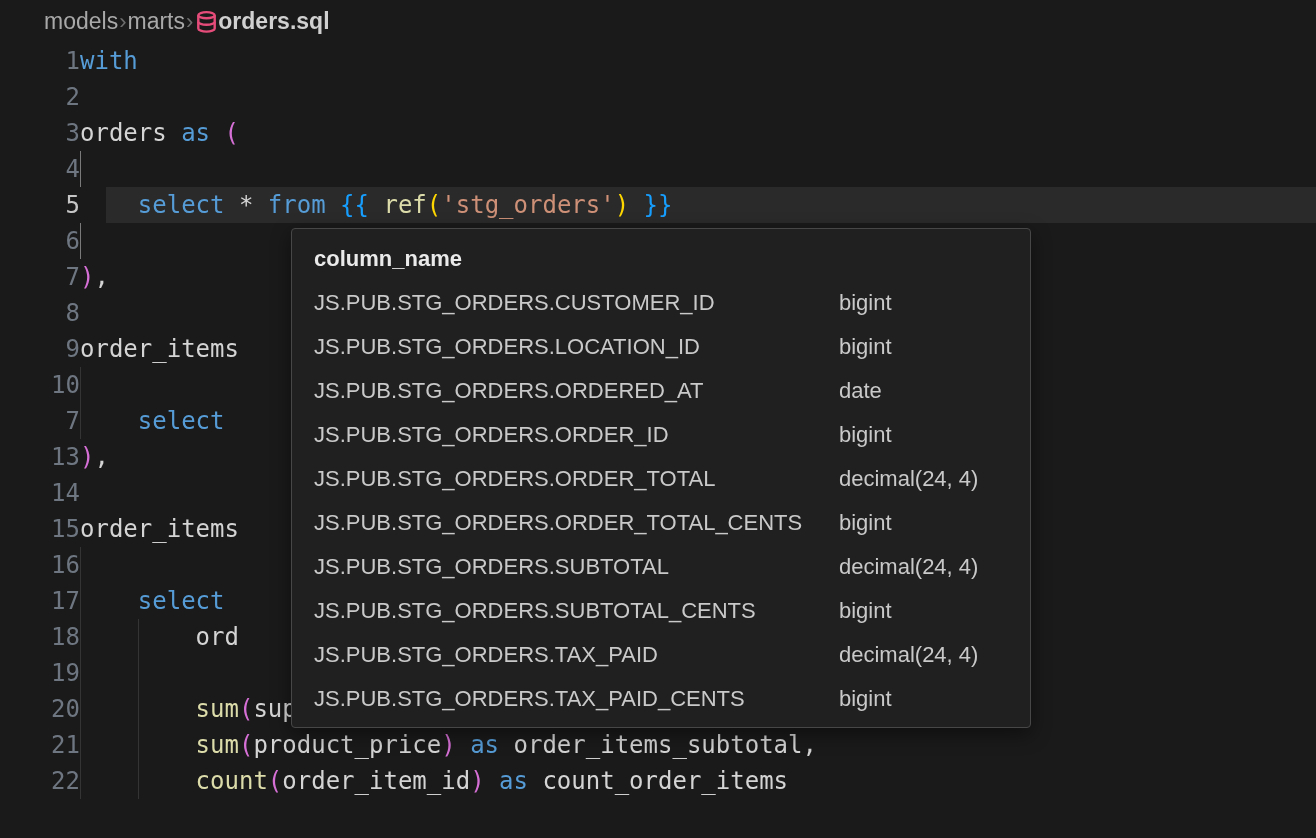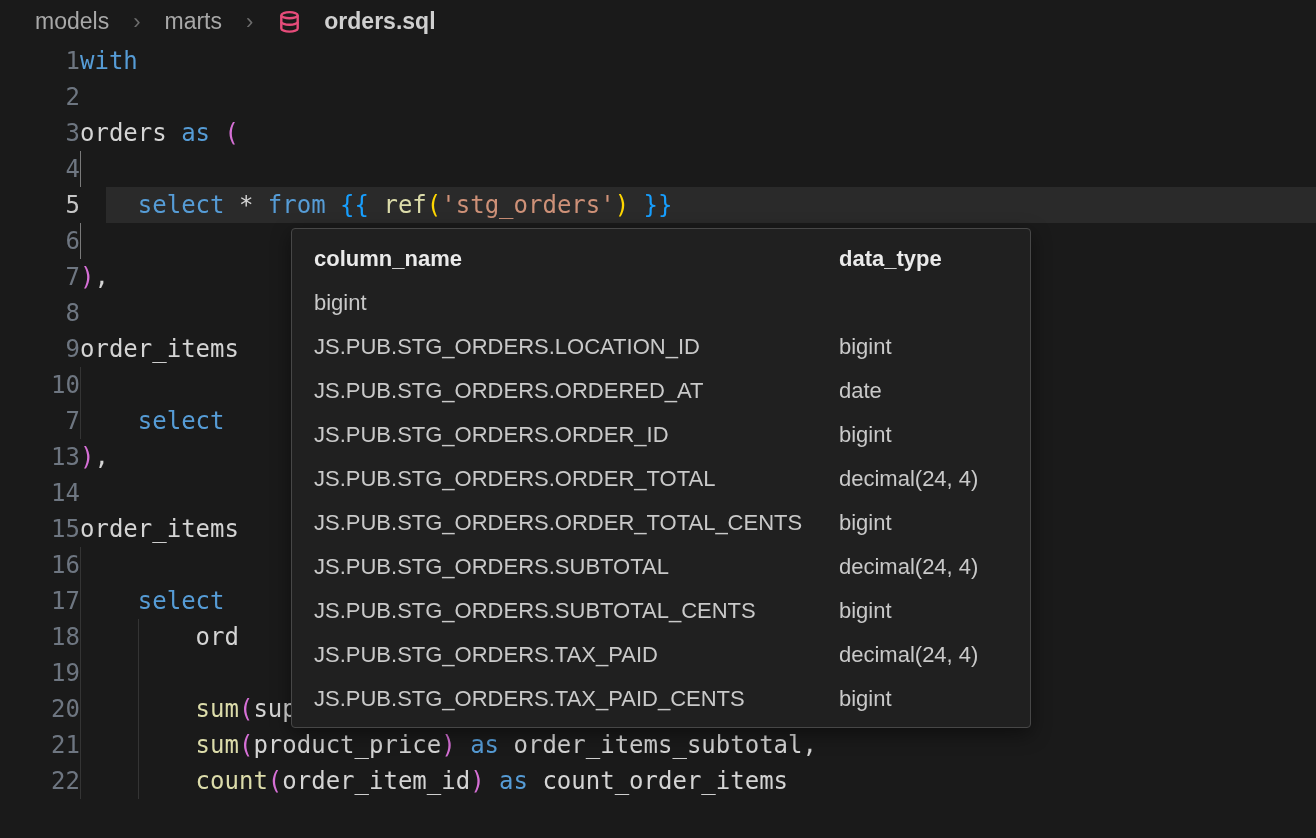--- a/index.html
+++ b/index.html
@@ -8,22 +8,22 @@
     background: var(--bg, #1a1a1a);
     font-family: "Liberation Sans", sans-serif;
     position: relative;
   }
 
   
   .breadcrumb {
     height: 43px;
     display: flex;
     align-items: center;
-    padding-left: 35px;
-    gap: 24px;
+    padding-left: 44px;
+    gap: 1px;
     font-size: 23px;
     color: #a8a8a8;
   }
   .breadcrumb .crumb { cursor: pointer; }
   .breadcrumb .sep { color: #6d6d6d; font-size: 22px; }
   .breadcrumb .file { color: #d0d0d0; font-weight: bold; }
   .dbicon { display:flex; align-items:center; margin-right:-2px; }
 
   
   .editor {
@@ -194,24 +194,24 @@
     </div>
     <div class="line">
       <div class="ln">22</div>
       <div class="code"><span class="guide" style="left: 0ch;"></span><span class="guide" style="left: 4ch;"></span><span class="tok-fg">        </span><span class="tok-fn">count</span><span class="tok-brp">(</span><span class="tok-fg">order_item_id</span><span class="tok-brp">)</span><span class="tok-fg"> </span><span class="tok-kw">as</span><span class="tok-fg"> </span><span class="tok-fg">count_order_items</span></div>
     </div>
   </div>
 
 <div class="tooltip">
   <div class="t-head">
     <span class="t-cell">column_name</span>
-    <span class="t-cell">data_type</span>
   </div>
   <div id="t-rows">
       <div class="t-row">
+        <span class="t-cell">JS.PUB.STG_ORDERS.CUSTOMER_ID</span>
         <span class="t-cell">bigint</span>
       </div>
       <div class="t-row">
         <span class="t-cell">JS.PUB.STG_ORDERS.LOCATION_ID</span>
         <span class="t-cell">bigint</span>
       </div>
       <div class="t-row">
         <span class="t-cell">JS.PUB.STG_ORDERS.ORDERED_AT</span>
         <span class="t-cell">date</span>
       </div>

